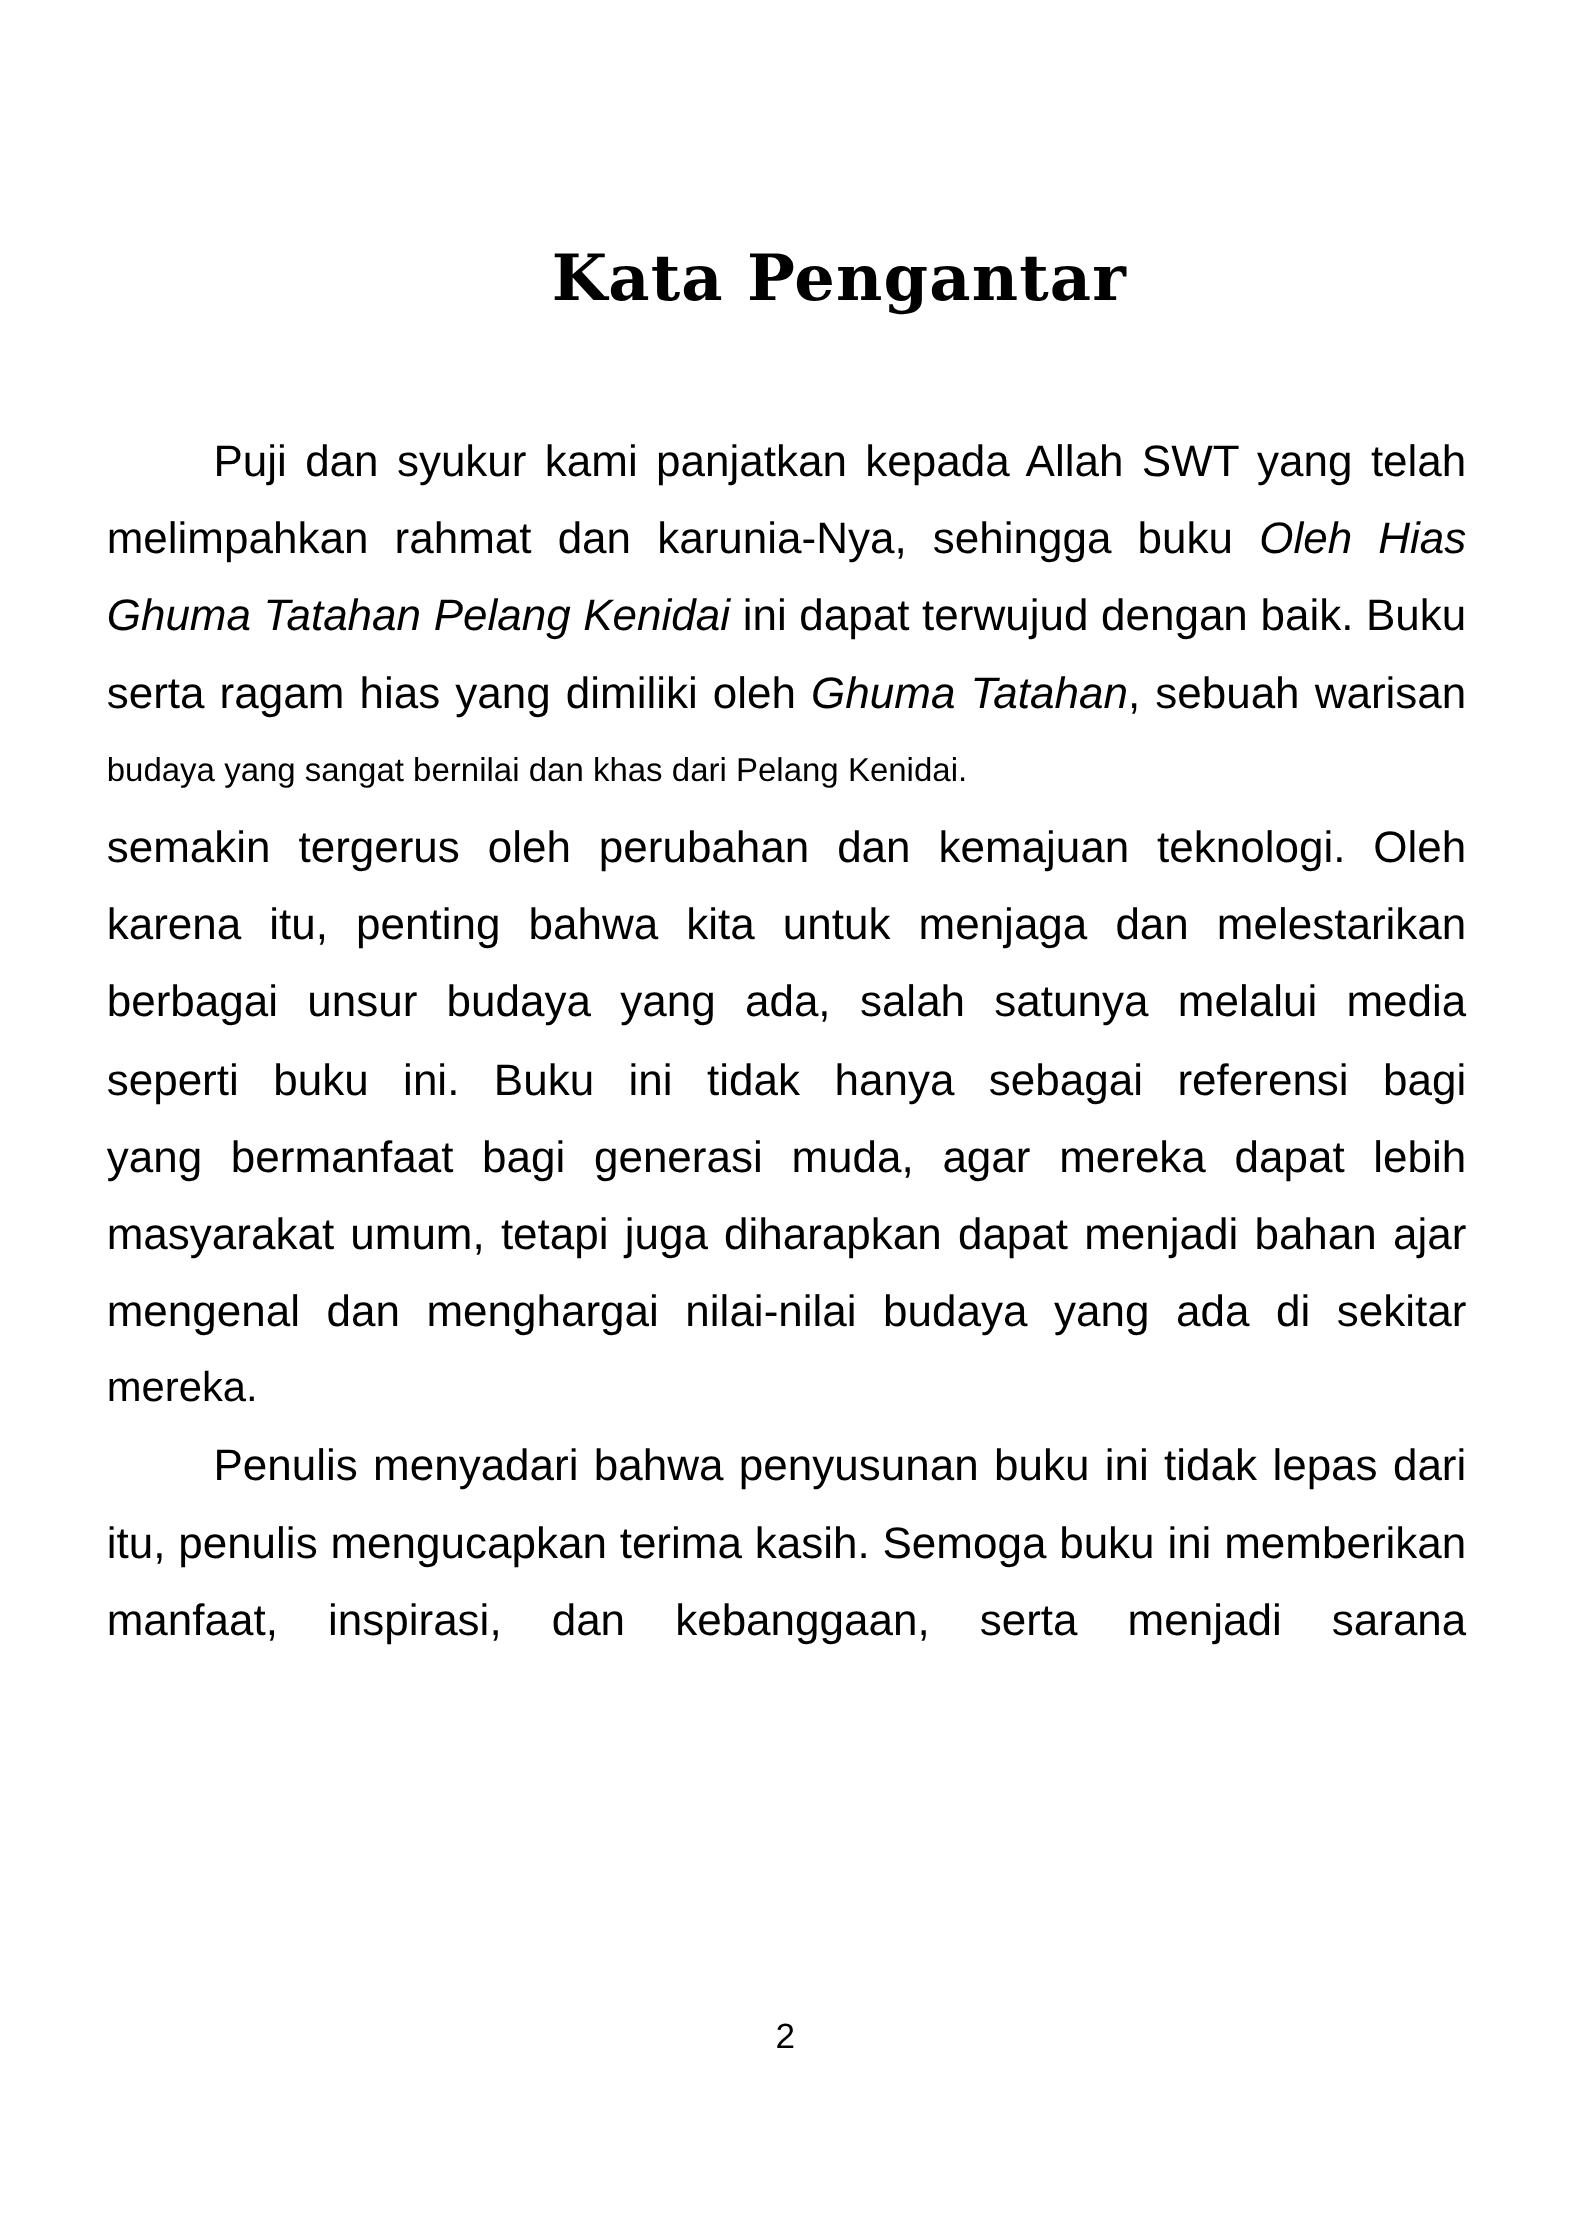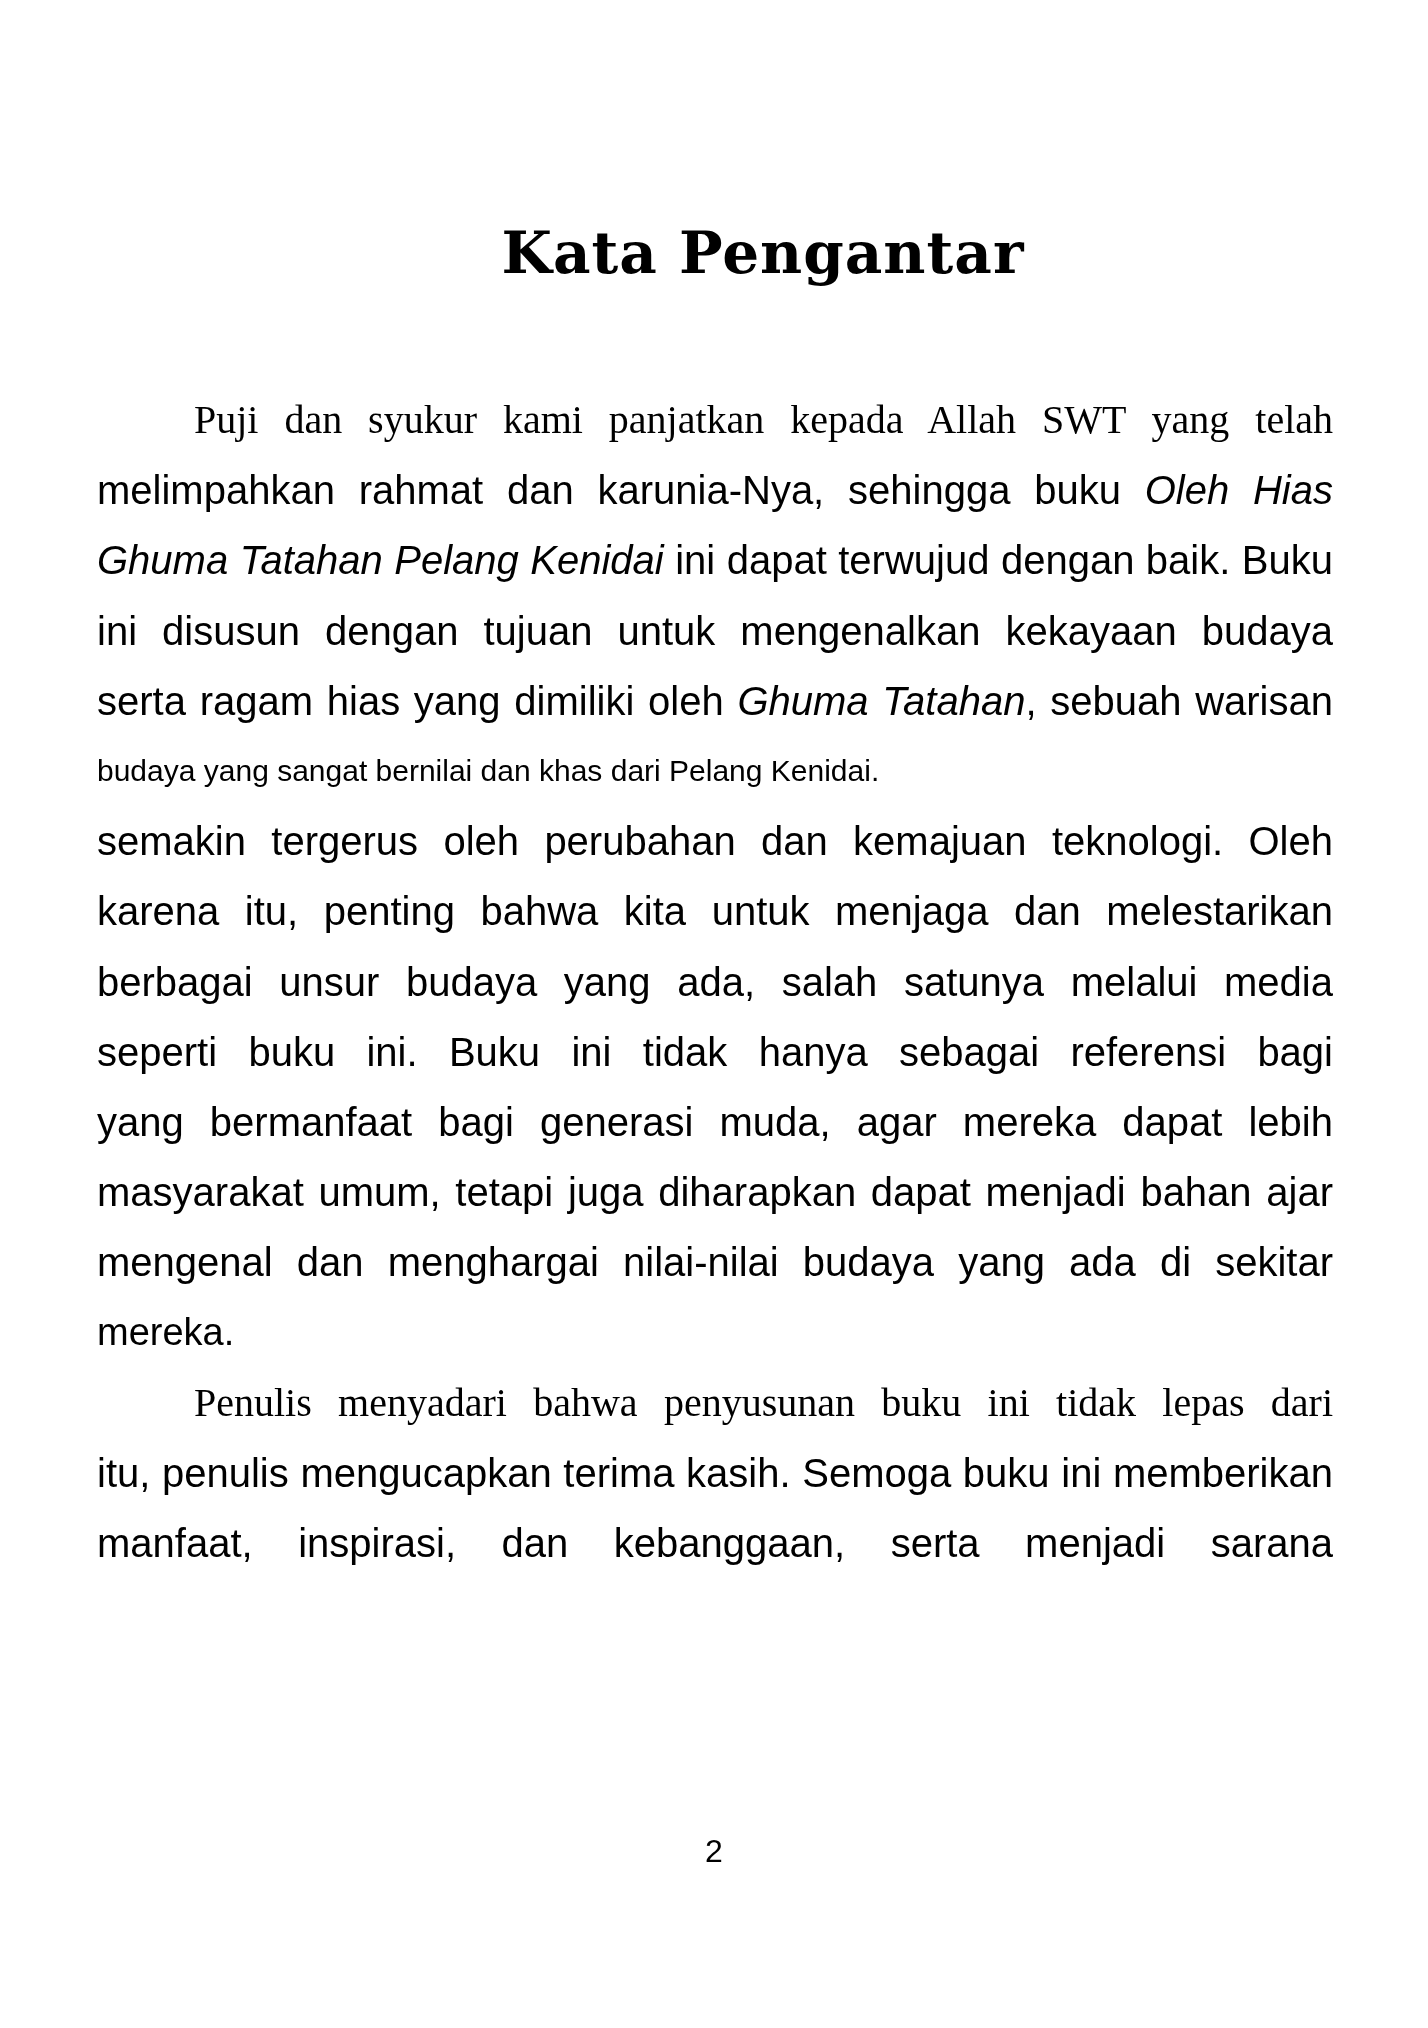--- a/index.html
+++ b/index.html
@@ -52,21 +52,20 @@
     }
     .line.justify {
       text-align: justify;
       text-align-last: justify;
       white-space: normal;
       height: 70.2px;
       overflow: hidden;
     }
     .line.indent {
       padding-left: 97px;
-      font-family: Liberation Serif, serif;
     }
     .line .seg {
       display: inline;
     }
     .line .seg.italic {
       font-style: italic;
     }
     .page-number {
       position: absolute;
       top: 1814px;
@@ -83,21 +82,20 @@
 <body>
 
 <div class="page">
   <div class="title">Kata Pengantar</div>
 
   <div class="body-text" id="body-text">
       <div>
         <div class="line justify indent"><span class="seg">Puji dan syukur kami panjatkan kepada Allah SWT yang telah</span></div>
         <div class="line justify"><span class="seg">melimpahkan rahmat dan karunia-Nya, sehingga buku </span><span class="seg italic">Oleh Hias</span></div>
         <div class="line justify"><span class="seg italic">Ghuma Tatahan Pelang Kenidai</span><span class="seg"> ini dapat terwujud dengan baik. Buku</span></div>
-        <div class="line justify"><span class="seg">ini disusun dengan tujuan untuk mengenalkan kekayaan budaya</span></div>
         <div class="line justify"><span class="seg">serta ragam hias yang dimiliki oleh </span><span class="seg italic">Ghuma Tatahan</span><span class="seg">, sebuah warisan</span></div>
         <div class="line" style="font-size: 30px;"><span class="seg">budaya yang sangat bernilai dan khas dari Pelang Kenidai.</span></div>
       </div>
       <div>
         <div class="line justify"><span class="seg">semakin tergerus oleh perubahan dan kemajuan teknologi. Oleh</span></div>
         <div class="line justify"><span class="seg">karena itu, penting bahwa kita untuk menjaga dan melestarikan</span></div>
         <div class="line justify"><span class="seg">berbagai unsur budaya yang ada, salah satunya melalui media</span></div>
         <div class="line justify"><span class="seg">seperti buku ini. Buku ini tidak hanya sebagai referensi bagi</span></div>
         <div class="line justify"><span class="seg">yang bermanfaat bagi generasi muda, agar mereka dapat lebih</span></div>
         <div class="line justify"><span class="seg">masyarakat umum, tetapi juga diharapkan dapat menjadi bahan ajar</span></div>

